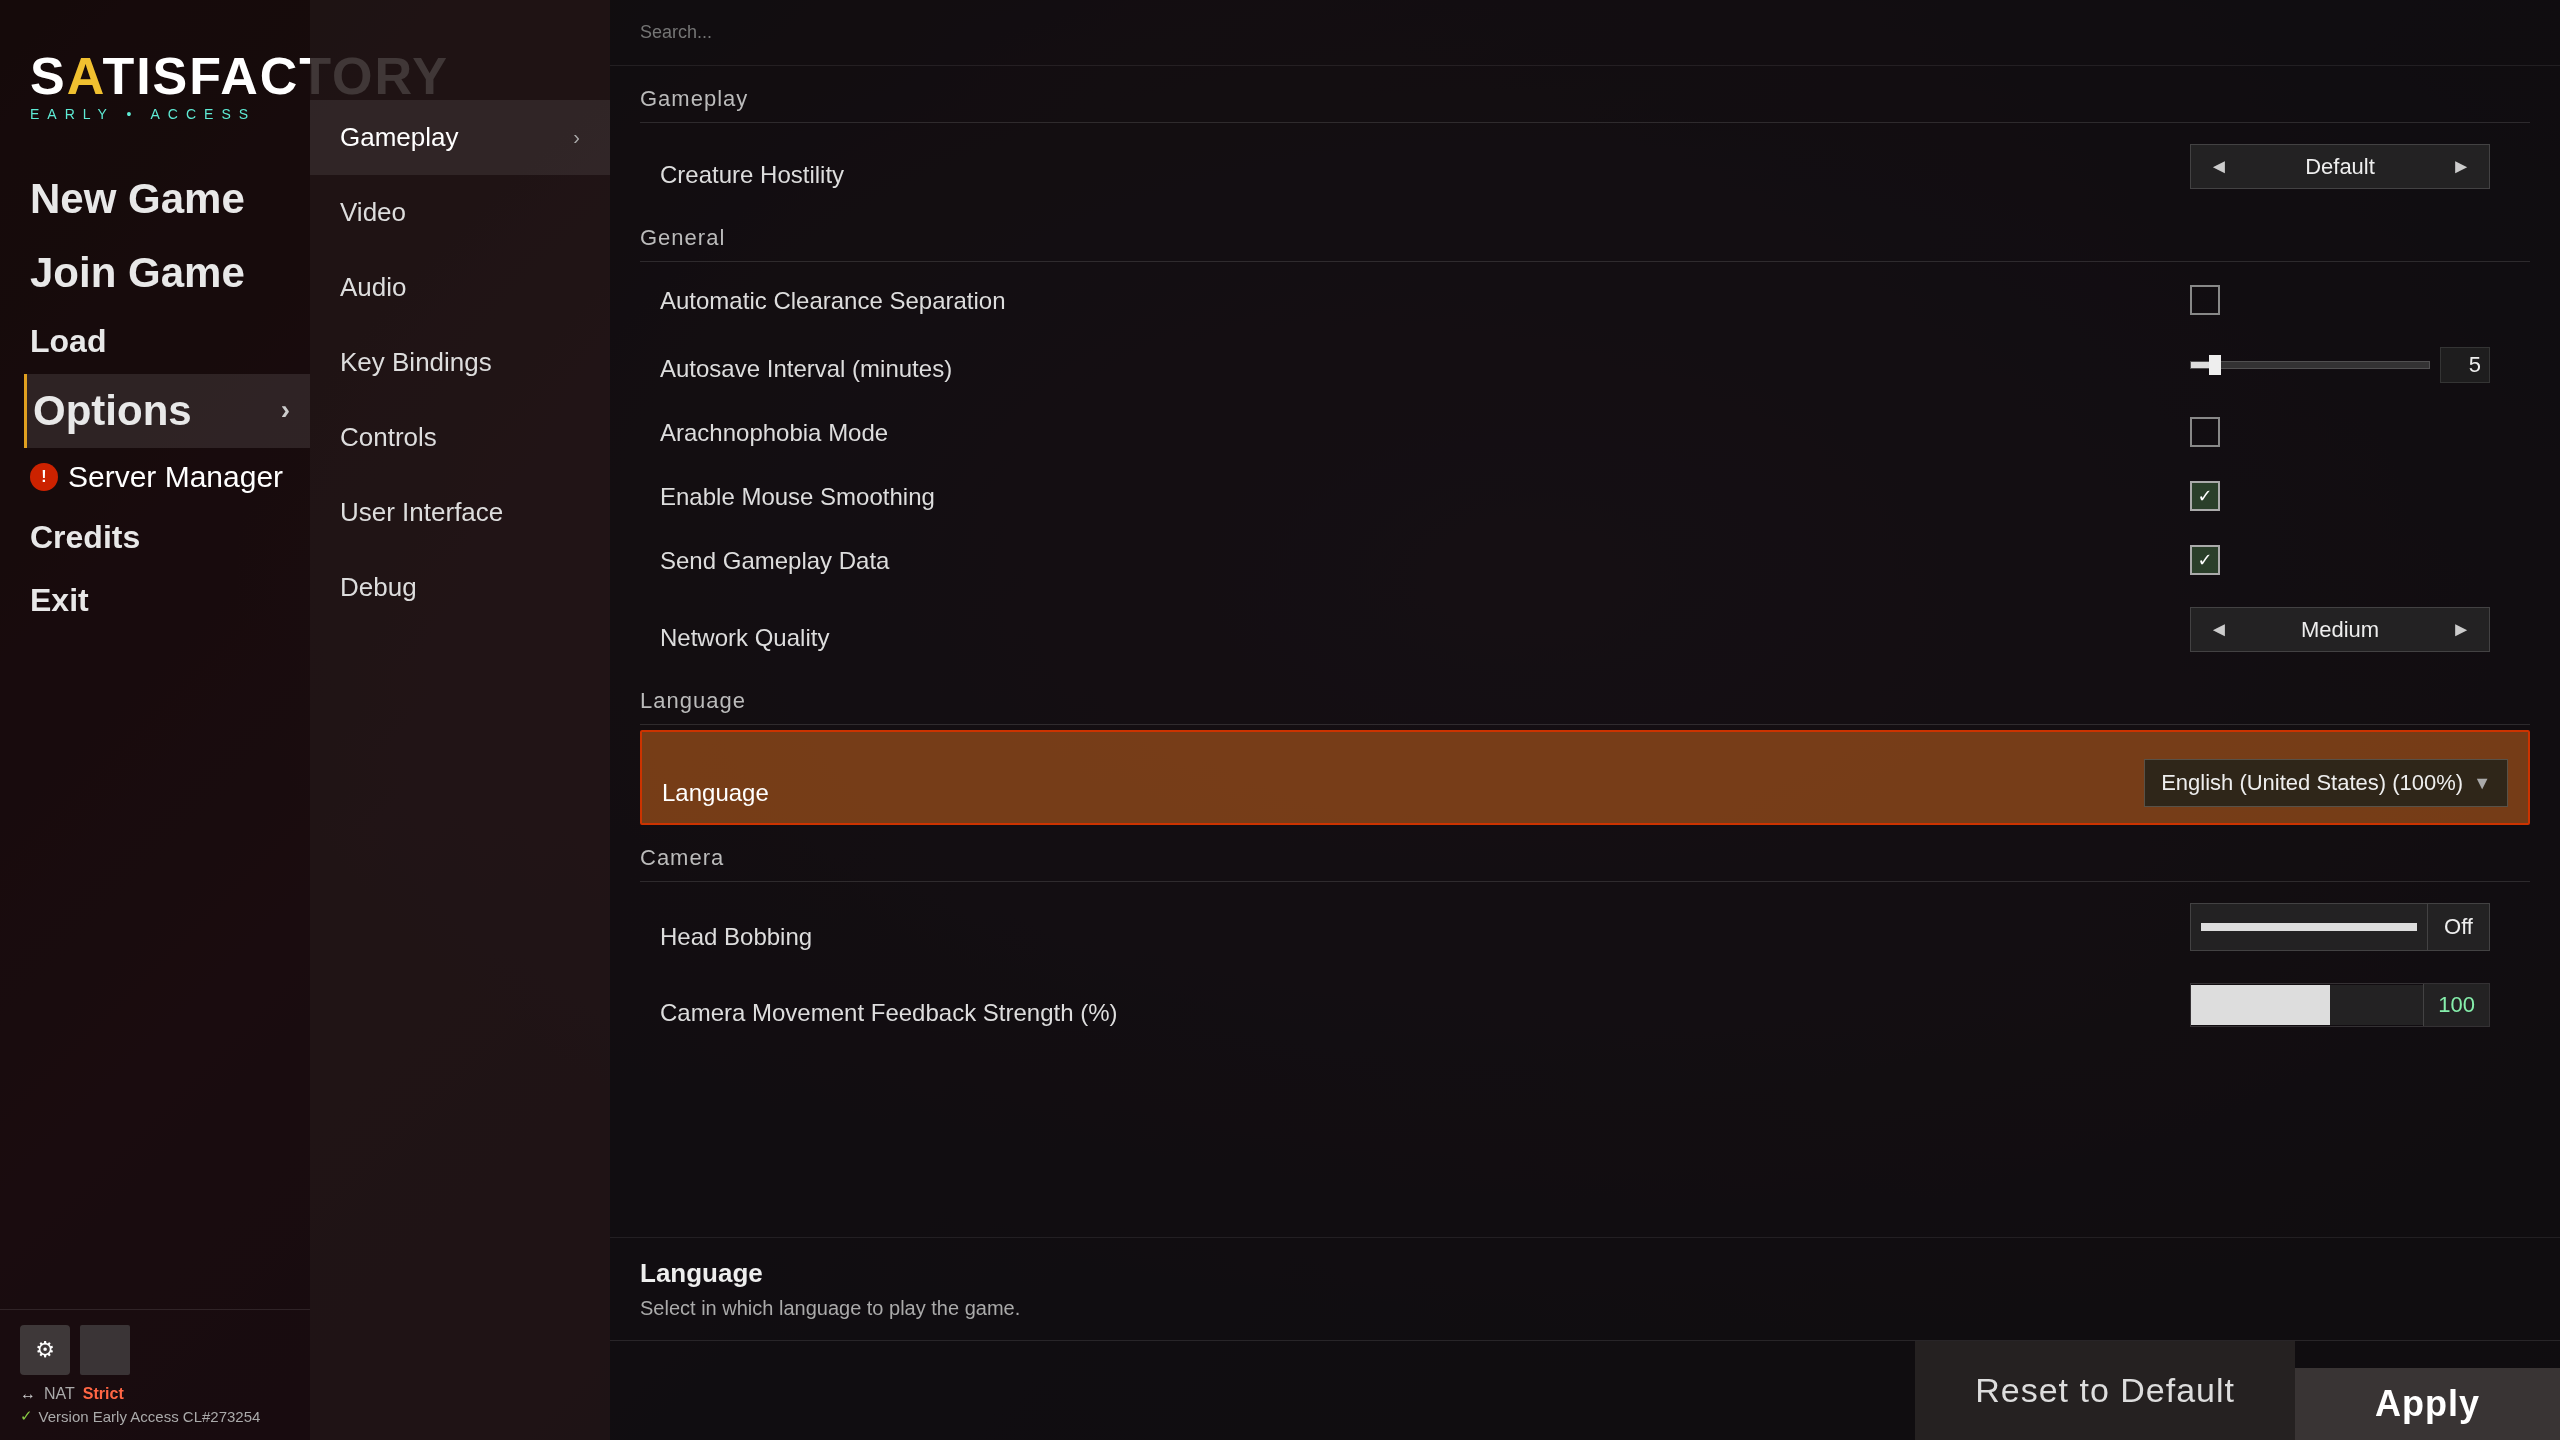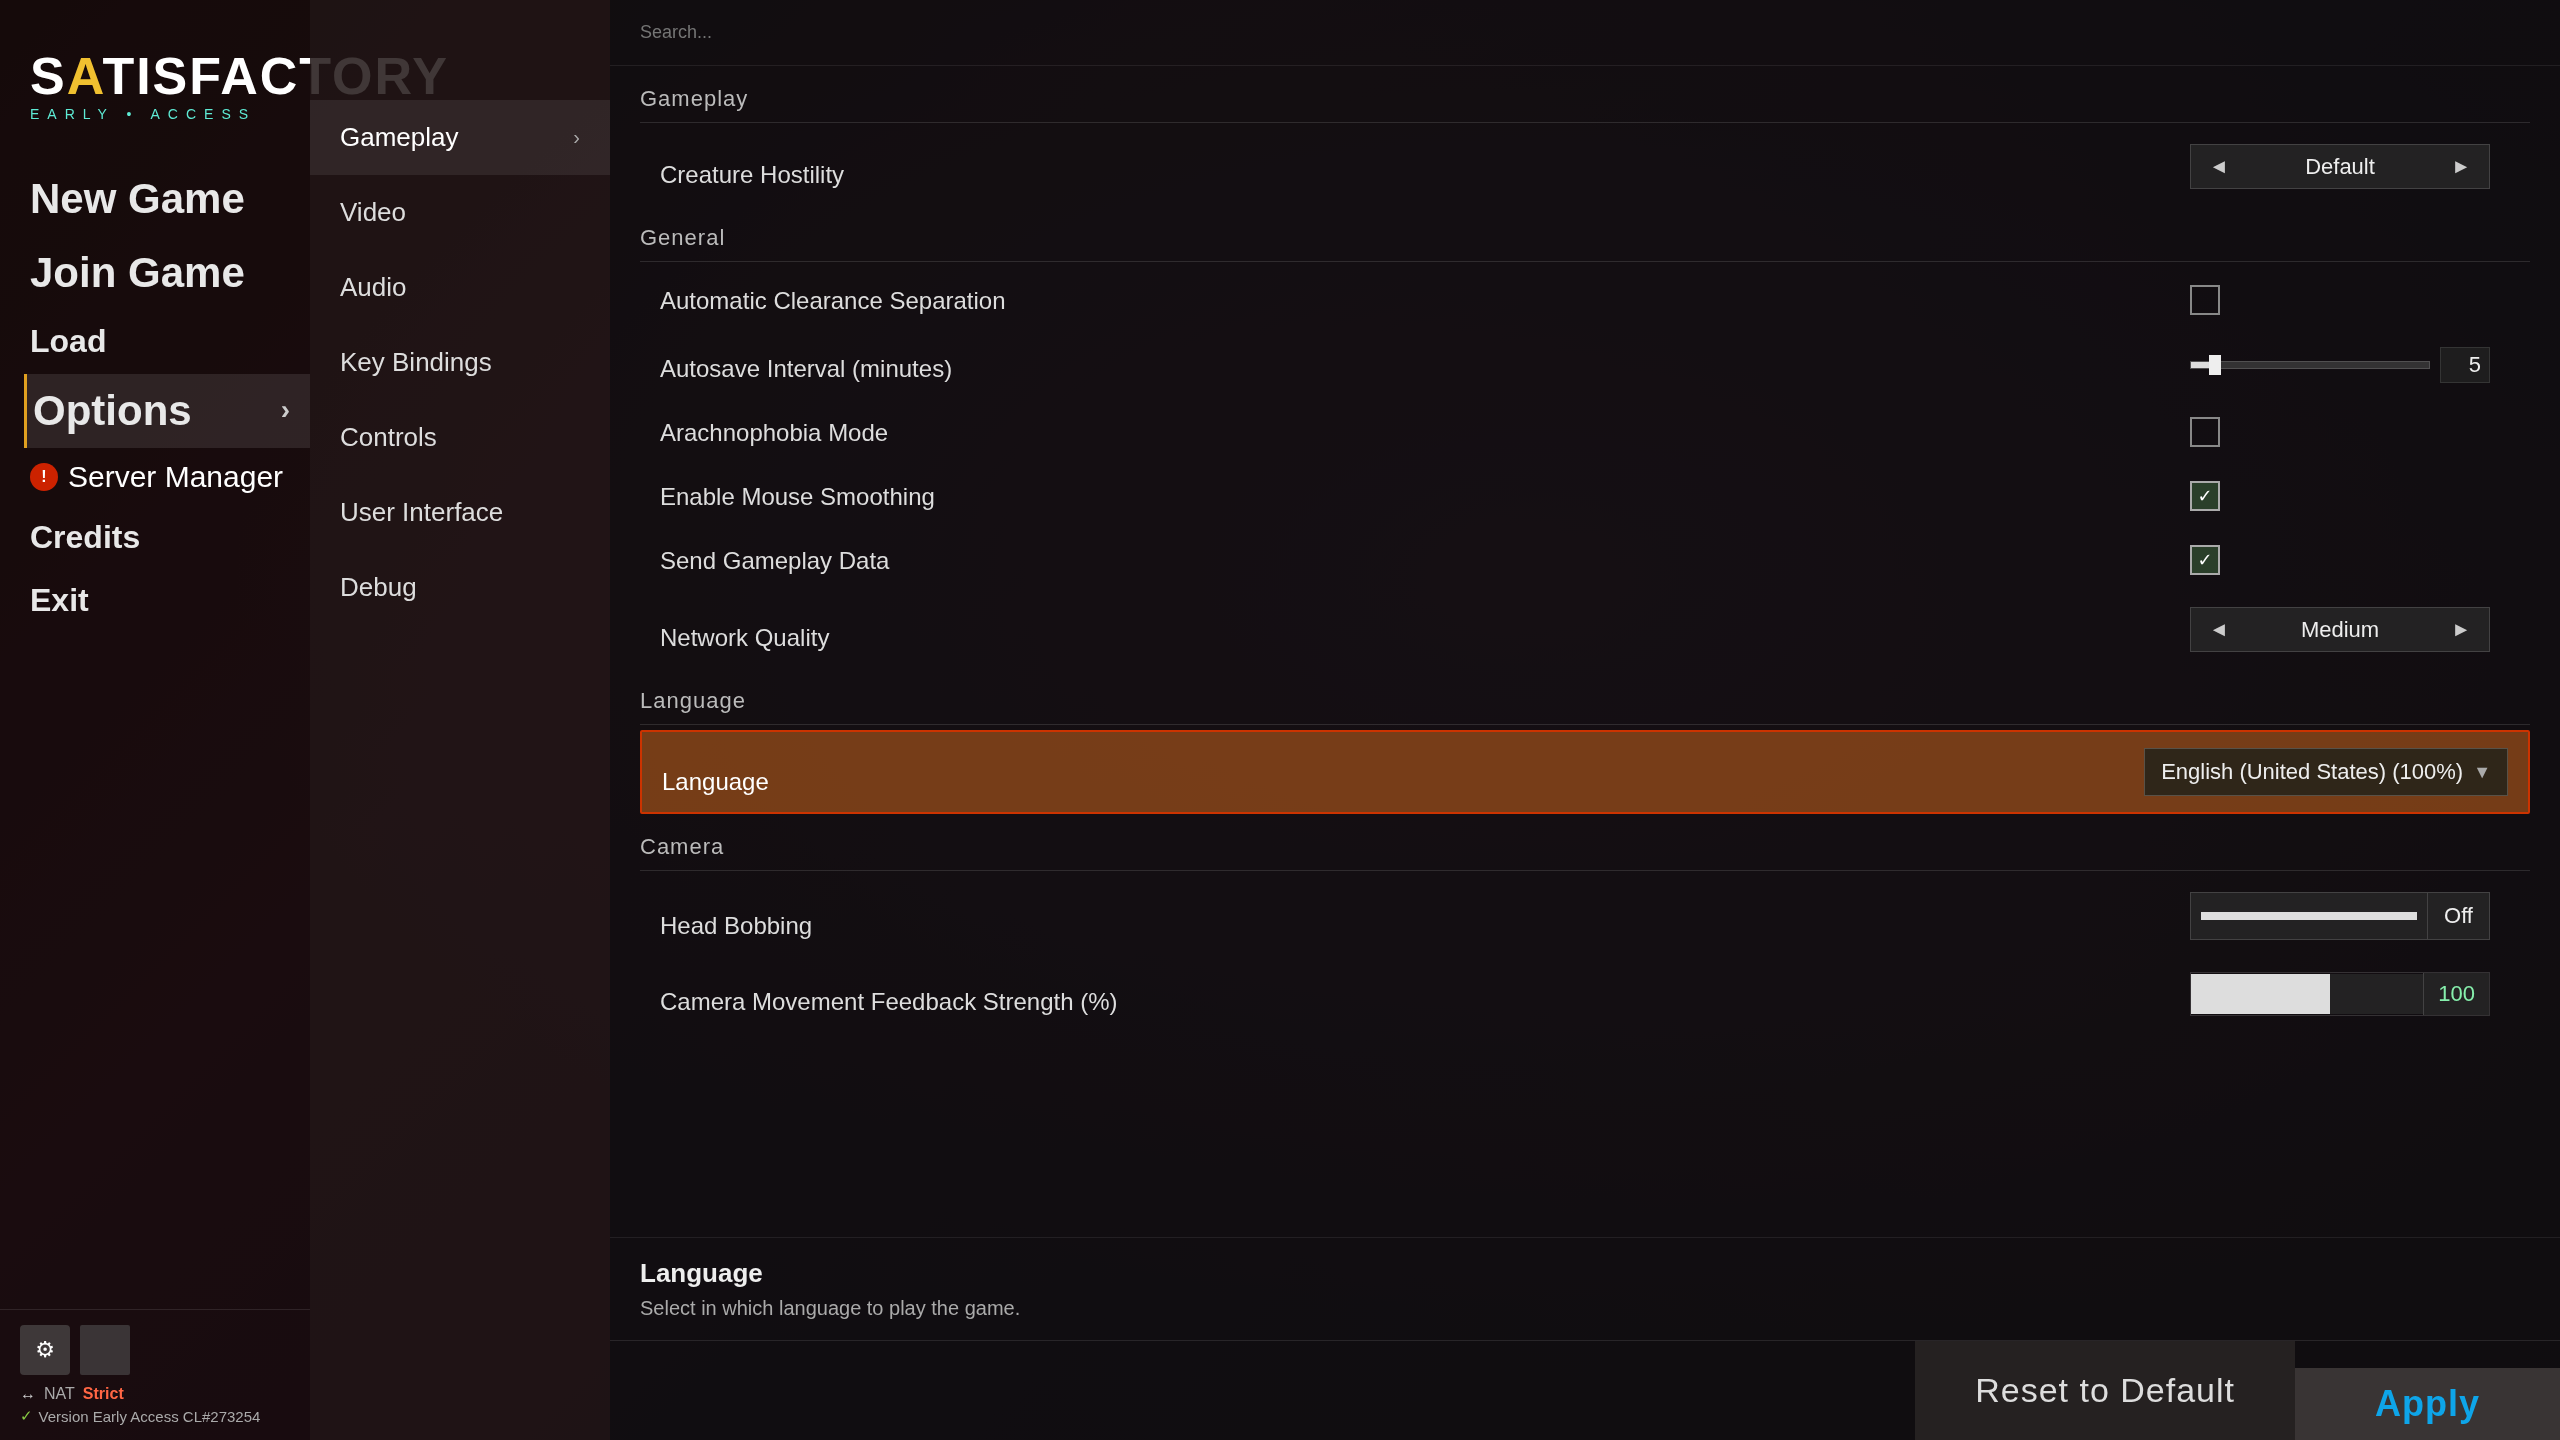--- a/index.html
+++ b/index.html
@@ -372,20 +372,21 @@
 
     
     .dropdown-control {
       display: flex;
       align-items: center;
       background: rgba(40,35,25,0.9);
       border: 1px solid rgba(255,255,255,0.2);
       min-width: 300px;
       padding: 10px 16px;
       gap: 10px;
+      margin-top: 11px;
     }
 
     .dropdown-value {
       flex: 1;
       font-size: 22px;
       color: #eee;
     }
 
     .dropdown-arrow {
       font-size: 18px;
@@ -485,21 +486,21 @@
       background: rgba(40,35,35,0.9);
       border: none;
       cursor: pointer;
       letter-spacing: 1px;
     }
 
     .btn-apply {
       padding: 0 80px;
       font-size: 36px;
       font-weight: bold;
-      color: #0ea5e9;
+      color: #ffffff;
       background: rgba(60,55,55,0.95);
       border: none;
       cursor: pointer;
       letter-spacing: 1px;
       margin-top: 27px;
     }
 
   </style>
 </head>
 <body>

